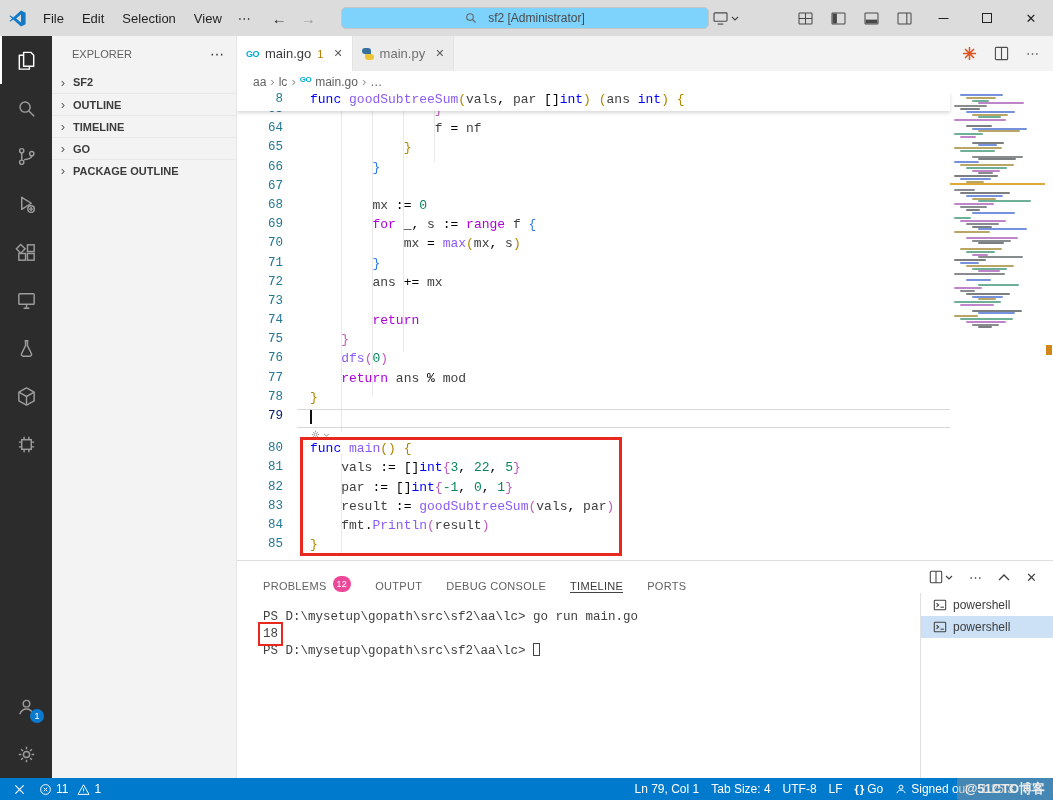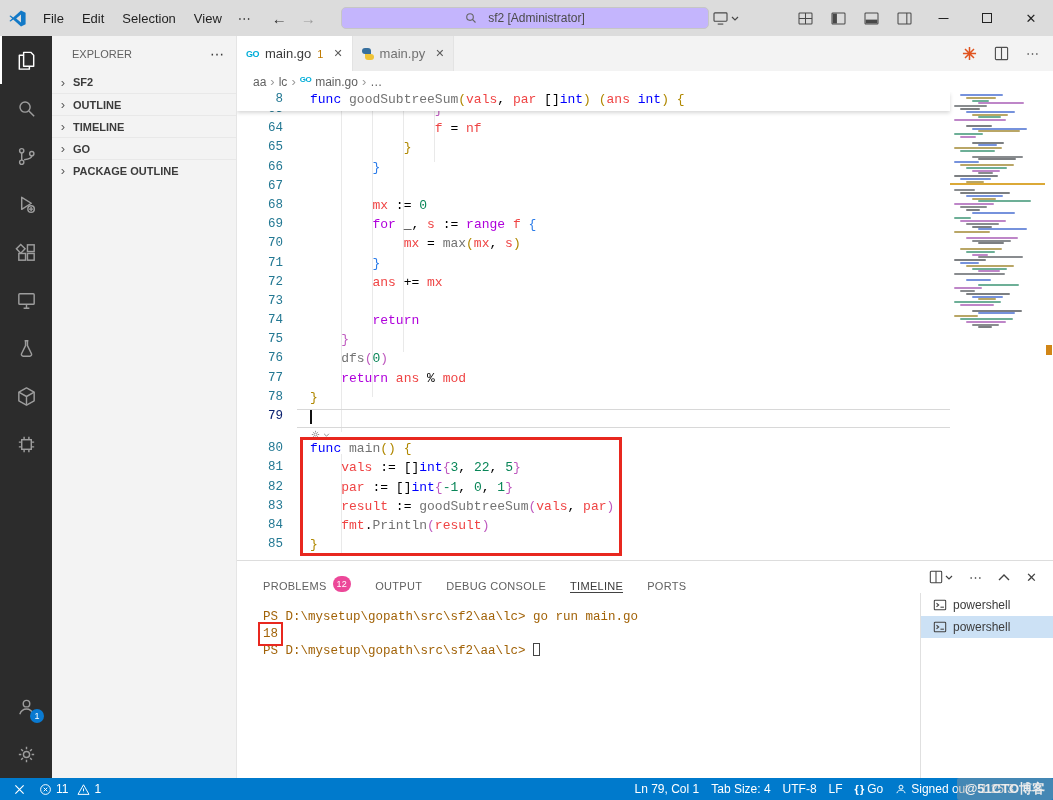--- a/index.html
+++ b/index.html
@@ -9,21 +9,21 @@
   svg{display:block}
 
   
   .titlebar{position:absolute;left:0;top:0;width:100%;height:36px;background:#dcdcdc;display:flex;align-items:center;z-index:30}
   .tb-logo{width:34px;display:flex;justify-content:center}
   .menus{display:flex;align-items:center}
   .menu{padding:4px 9px;border-radius:5px;color:#1f1f1f;font-size:13px;cursor:default}
   .menu-more{padding:4px 7px;color:#1f1f1f}
   .nav-arrows{display:flex;align-items:center;margin-left:14px;gap:14px;font-size:15px}
   .arrow-fwd{color:#9a9a9a}
-  .searchbox{position:absolute;left:341px;top:7px;width:368px;height:22px;background:#c4b5fd;border:1px solid #c6c6c6;border-radius:5px;display:flex;align-items:center;justify-content:center;gap:11px;font-size:12px;color:#4b4b4b}
+  .searchbox{position:absolute;left:341px;top:7px;width:368px;height:22px;background:#7dd3fc;border:1px solid #c6c6c6;border-radius:5px;display:flex;align-items:center;justify-content:center;gap:11px;font-size:12px;color:#4b4b4b}
   .tb-right{position:absolute;right:0;top:0;height:36px;display:flex;align-items:center}
   .tb-ic{padding:0 9px;display:flex;align-items:center;gap:2px;color:#484848}
   .win-btn{width:44px;height:36px;display:flex;align-items:center;justify-content:center;color:#222;font-size:13px}
   .tb-profile{display:flex;align-items:center;gap:3px;padding:0 10px;margin-right:40px;color:#484848}
 
   
   .activitybar{position:absolute;left:0;top:36px;width:52px;height:742px;background:#2c2c2c;display:flex;flex-direction:column;z-index:20}
   .ab-item{width:52px;height:48px;display:flex;align-items:center;justify-content:center;color:#9d9d9d;position:relative}
   .ab-item.active{color:#fff;box-shadow:inset 2px 0 0 #fff}
   .ab-bottom{margin-top:auto;display:flex;flex-direction:column}
@@ -57,21 +57,21 @@
 
   
   .code-region{position:absolute;left:0;top:56px;width:816px;height:468px;background:#fff;overflow:hidden}
   .code-lines{position:absolute;left:0;top:10px;right:103px}
   .code-row{display:flex;height:19.2px;line-height:19.2px}
   .ln{width:60px;flex:0 0 60px;text-align:right;padding-right:14px;font:12.5px "Liberation Mono",monospace;color:#237893}
   .code-row.current .ln{color:#0b216f}
   .lc{flex:1;font:13px "Liberation Mono",monospace;color:#000;white-space:pre;padding-left:13px;height:100%}
   .code-row.current .lc{border-top:1px solid #d8d8d8;border-bottom:1px solid #d8d8d8}
   .caret{display:inline-block;width:2px;height:14px;background:#111;vertical-align:-2px}
-  .tk-k{color:#0000ff}.tk-c{color:#af00db}.tk-f{color:#737373}.tk-v{color:#ef4444}
+  .tk-k{color:#0000ff}.tk-c{color:#af00db}.tk-f{color:#8b5cf6}.tk-v{color:#404040}
   .tk-n{color:#098658}.tk-p{color:#000}.tk-b1{color:#b08800}.tk-b2{color:#bf5abf}.tk-b3{color:#2b7ce9}
   .lens-row{height:13px;display:flex;align-items:center;padding-left:73px;color:#8d8d8d;gap:2px}
   .sticky{position:absolute;left:0;top:0;right:103px;height:19px;background:#fff;z-index:5;box-shadow:0 2px 4px rgba(0,0,0,.16);display:flex;line-height:19px}
   .guide{position:absolute;width:1px;background:#e9e9e9}
   .annotation-code{position:absolute;left:63px;top:345px;width:322px;height:119px;border:3px solid #e8281f;z-index:6}
 
   
   .minimap{position:absolute;top:0;right:8px;width:95px;bottom:0;overflow:hidden}
   .mm-bar{position:absolute;height:2px;opacity:.6;border-radius:1px}
   .mm-orange{position:absolute;left:0;right:0;top:91px;height:2px;background:#d7a021;opacity:.9}
@@ -79,21 +79,21 @@
   .ov-mark{position:absolute;right:1px;top:253px;width:6px;height:10px;background:#d18616}
 
   
   .panel{position:absolute;left:237px;top:560px;width:816px;height:218px;background:#fff;border-top:1px solid #ddd}
   .panel-tabs{height:32px;display:flex;align-items:center;padding-left:26px;gap:24px;font-size:11px;color:#616161;letter-spacing:.3px}
   .ptab{display:flex;align-items:flex-end;gap:6px;height:32px;border-bottom:1px solid transparent}
   .ptab.active{color:#3b3b3b;border-bottom-color:#424242}
   .pbadge{min-width:16px;height:16px;border-radius:9px;background:#ec4899;color:#fff;font-size:9px;display:flex;align-items:center;justify-content:center;padding:0 4px}
   .panel-actions{margin-left:auto;display:flex;align-items:center;gap:16px;padding-right:16px;color:#424242}
   .pa{display:flex;align-items:center;gap:2px}
-  .term-lines{position:absolute;left:0;top:40px;right:122px;padding:8px 0 0 26px;font:12.5px "Liberation Mono",monospace;color:#a16207}
+  .term-lines{position:absolute;left:0;top:40px;right:122px;padding:8px 0 0 26px;font:12.5px "Liberation Mono",monospace;color:#404040}
   .term-line{height:17px;line-height:17px;white-space:pre}
   .red-outline{outline:2px solid #e8281f;outline-offset:3px}
   .term-caret{display:inline-block;width:7px;height:13px;border:1px solid #444;vertical-align:-2px}
   .panel-divider{position:absolute;left:683px;top:32px;bottom:0;width:1px;background:#e0e0e0}
   .term-list{position:absolute;left:684px;right:0;top:33px;bottom:0}
   .term-item{height:22px;display:flex;align-items:center;gap:6px;padding-left:12px;font-size:12px;color:#3b3b3b}
   .term-item.sel{background:#cce1f5}
   .t-ic{color:#424242}
 
   

